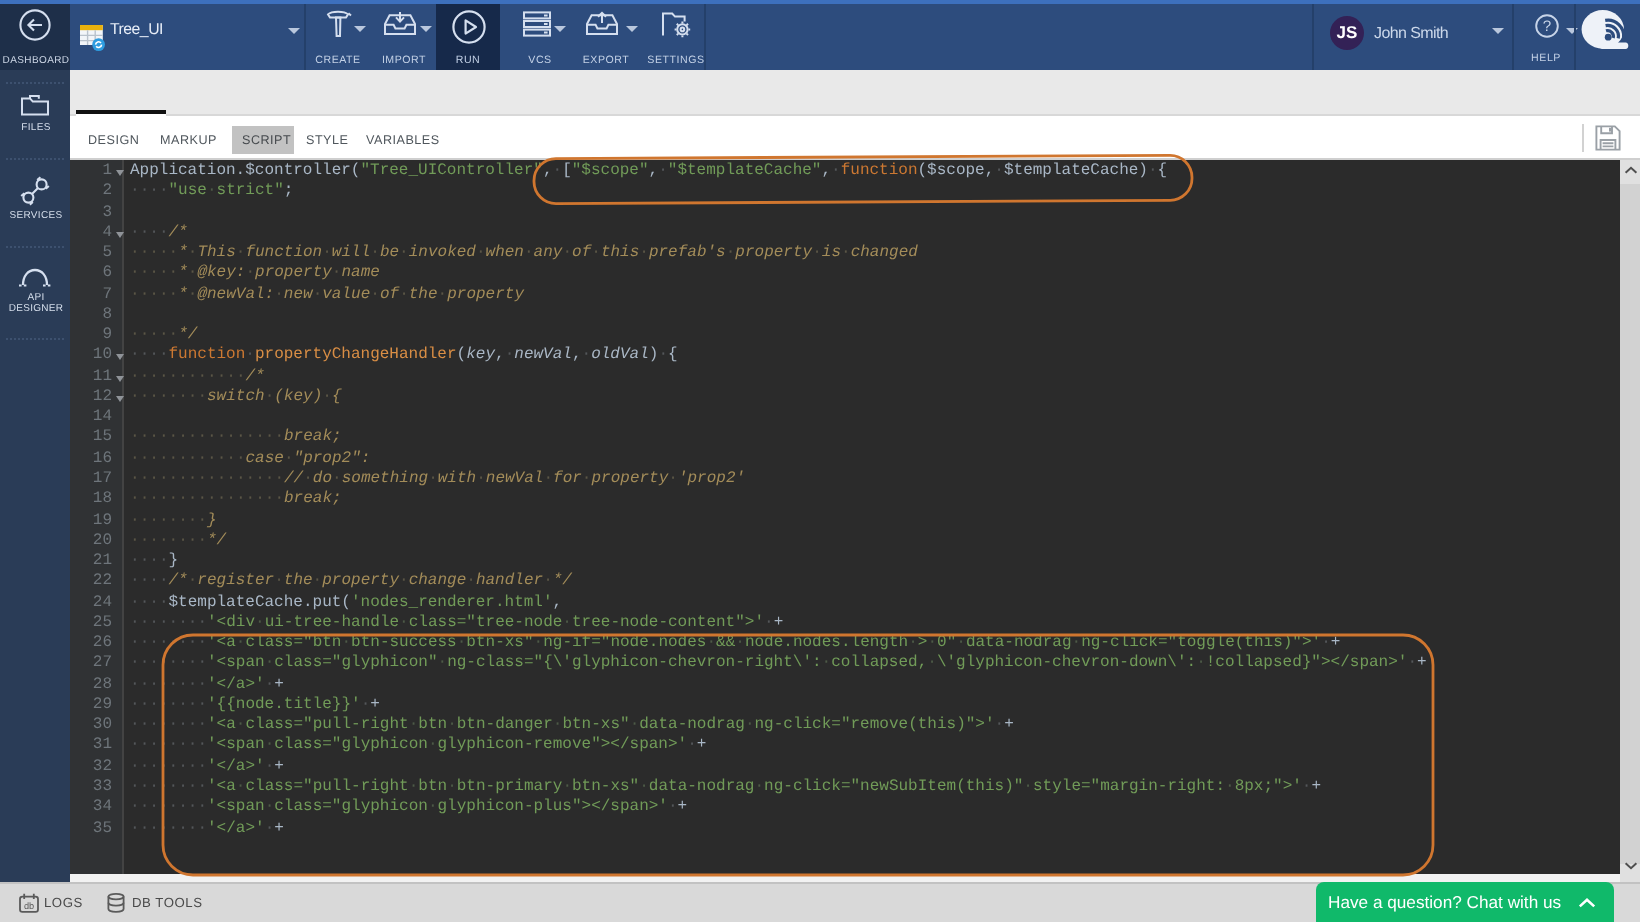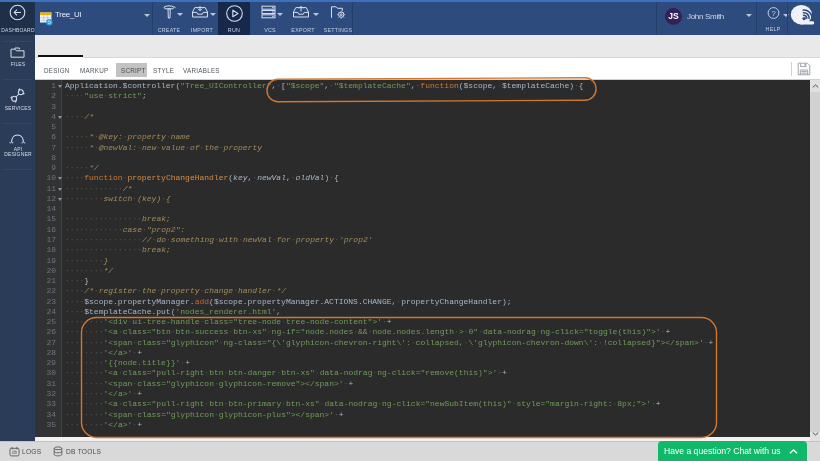--- a/index.html
+++ b/index.html
@@ -230,38 +230,37 @@
         <rect x="7.5" y="1.9" width="1.2" height="1.9" fill="#9aa0a6"></rect>
       </svg></span>
 
 <div id="editor">
   <div id="gutter"></div>
   <div id="codepane">
 <div class="ln"><span class="num">1</span><b class="fm"></b><span class="ct"><span class="d">Application.$controller(</span><span class="s">"Tree_UIController"</span><span class="d">,<i>·</i>[</span><span class="s">"$scope"</span><span class="d">,<i>·</i></span><span class="s">"$templateCache"</span><span class="d">,<i>·</i></span><span class="k">function</span><span class="d">($scope,<i>·</i>$templateCache)<i>·</i>{</span></span></div>
 <div class="ln"><span class="num">2</span><span class="ct"><span class="d"><i>·</i><i>·</i><i>·</i><i>·</i></span><span class="s">"use<i>·</i>strict"</span><span class="d">;</span></span></div>
 <div class="ln"><span class="num">3</span><span class="ct"></span></div>
 <div class="ln"><span class="num">4</span><b class="fm"></b><span class="ct"><span class="d"><i>·</i><i>·</i><i>·</i><i>·</i></span><span class="c">/*</span></span></div>
-<div class="ln"><span class="num">5</span></div>
+<div class="ln"><span class="num">5</span><span class="ct"><span class="c"><i>·</i><i>·</i><i>·</i><i>·</i><i>·</i>*<i>·</i>This<i>·</i>function<i>·</i>will<i>·</i>be<i>·</i>invoked<i>·</i>when<i>·</i>any<i>·</i>of<i>·</i>this<i>·</i>prefab's<i>·</i>property<i>·</i>is<i>·</i>changed</span></span></div>
 <div class="ln"><span class="num">6</span><span class="ct"><span class="c"><i>·</i><i>·</i><i>·</i><i>·</i><i>·</i>*<i>·</i>@key:<i>·</i>property<i>·</i>name</span></span></div>
 <div class="ln"><span class="num">7</span><span class="ct"><span class="c"><i>·</i><i>·</i><i>·</i><i>·</i><i>·</i>*<i>·</i>@newVal:<i>·</i>new<i>·</i>value<i>·</i>of<i>·</i>the<i>·</i>property</span></span></div>
 <div class="ln"><span class="num">8</span></div>
 <div class="ln"><span class="num">9</span><span class="ct"><span class="c"><i>·</i><i>·</i><i>·</i><i>·</i><i>·</i>*/</span></span></div>
 <div class="ln"><span class="num">10</span><b class="fm"></b><span class="ct"><span class="d"><i>·</i><i>·</i><i>·</i><i>·</i></span><span class="k">function</span><span class="d"><i>·</i></span><span class="f">propertyChangeHandler</span><span class="d">(</span><span class="i">key</span><span class="d">,<i>·</i></span><span class="i">newVal</span><span class="d">,<i>·</i></span><span class="i">oldVal</span><span class="d">)<i>·</i>{</span></span></div>
 <div class="ln"><span class="num">11</span><b class="fm"></b><span class="ct"><span class="c"><i>·</i><i>·</i><i>·</i><i>·</i><i>·</i><i>·</i><i>·</i><i>·</i><i>·</i><i>·</i><i>·</i><i>·</i>/*</span></span></div>
 <div class="ln"><span class="num">12</span><b class="fm"></b><span class="ct"><span class="c"><i>·</i><i>·</i><i>·</i><i>·</i><i>·</i><i>·</i><i>·</i><i>·</i>switch<i>·</i>(key)<i>·</i>{</span></span></div>
 <div class="ln"><span class="num">14</span></div>
 <div class="ln"><span class="num">15</span><span class="ct"><span class="c"><i>·</i><i>·</i><i>·</i><i>·</i><i>·</i><i>·</i><i>·</i><i>·</i><i>·</i><i>·</i><i>·</i><i>·</i><i>·</i><i>·</i><i>·</i><i>·</i>break;</span></span></div>
 <div class="ln"><span class="num">16</span><span class="ct"><span class="c"><i>·</i><i>·</i><i>·</i><i>·</i><i>·</i><i>·</i><i>·</i><i>·</i><i>·</i><i>·</i><i>·</i><i>·</i>case<i>·</i>"prop2":</span></span></div>
 <div class="ln"><span class="num">17</span><span class="ct"><span class="c"><i>·</i><i>·</i><i>·</i><i>·</i><i>·</i><i>·</i><i>·</i><i>·</i><i>·</i><i>·</i><i>·</i><i>·</i><i>·</i><i>·</i><i>·</i><i>·</i>//<i>·</i>do<i>·</i>something<i>·</i>with<i>·</i>newVal<i>·</i>for<i>·</i>property<i>·</i>'prop2'</span></span></div>
 <div class="ln"><span class="num">18</span><span class="ct"><span class="c"><i>·</i><i>·</i><i>·</i><i>·</i><i>·</i><i>·</i><i>·</i><i>·</i><i>·</i><i>·</i><i>·</i><i>·</i><i>·</i><i>·</i><i>·</i><i>·</i>break;</span></span></div>
 <div class="ln"><span class="num">19</span><span class="ct"><span class="c"><i>·</i><i>·</i><i>·</i><i>·</i><i>·</i><i>·</i><i>·</i><i>·</i>}</span></span></div>
 <div class="ln"><span class="num">20</span><span class="ct"><span class="c"><i>·</i><i>·</i><i>·</i><i>·</i><i>·</i><i>·</i><i>·</i><i>·</i>*/</span></span></div>
 <div class="ln"><span class="num">21</span><span class="ct"><span class="d"><i>·</i><i>·</i><i>·</i><i>·</i>}</span></span></div>
 <div class="ln"><span class="num">22</span><span class="ct"><span class="d"><i>·</i><i>·</i><i>·</i><i>·</i></span><span class="c">/*<i>·</i>register<i>·</i>the<i>·</i>property<i>·</i>change<i>·</i>handler<i>·</i>*/</span></span></div>
-<div class="ln"><span class="num">23</span><span class="ct"><span class="d"><i>·</i><i>·</i><i>·</i><i>·</i>$scope.propertyManager.</span><span class="m">add</span><span class="d">($scope.propertyManager.ACTIONS.CHANGE,<i>·</i>propertyChangeHandler);</span></span></div>
 <div class="ln"><span class="num">24</span><span class="ct"><span class="d"><i>·</i><i>·</i><i>·</i><i>·</i>$templateCache.put(</span><span class="s">'nodes_renderer.html'</span><span class="d">,</span></span></div>
 <div class="ln"><span class="num">25</span><span class="ct"><span class="d"><i>·</i><i>·</i><i>·</i><i>·</i><i>·</i><i>·</i><i>·</i><i>·</i></span><span class="s">'&lt;div<i>·</i>ui-tree-handle<i>·</i>class="tree-node<i>·</i>tree-node-content"&gt;'</span><span class="d"><i>·</i>+</span></span></div>
 <div class="ln"><span class="num">26</span><span class="ct"><span class="d"><i>·</i><i>·</i><i>·</i><i>·</i><i>·</i><i>·</i><i>·</i><i>·</i></span><span class="s">'&lt;a<i>·</i>class="btn<i>·</i>btn-success<i>·</i>btn-xs"<i>·</i>ng-if="node.nodes<i>·</i>&amp;&amp;<i>·</i>node.nodes.length<i>·</i>&gt;<i>·</i>0"<i>·</i>data-nodrag<i>·</i>ng-click="toggle(this)"&gt;'</span><span class="d"><i>·</i>+</span></span></div>
 <div class="ln"><span class="num">27</span><span class="ct"><span class="d"><i>·</i><i>·</i><i>·</i><i>·</i><i>·</i><i>·</i><i>·</i><i>·</i></span><span class="s">'&lt;span<i>·</i>class="glyphicon"<i>·</i>ng-class="{\'glyphicon-chevron-right\':<i>·</i>collapsed,<i>·</i>\'glyphicon-chevron-down\':<i>·</i>!collapsed}"&gt;&lt;/span&gt;'</span><span class="d"><i>·</i>+</span></span></div>
 <div class="ln"><span class="num">28</span><span class="ct"><span class="d"><i>·</i><i>·</i><i>·</i><i>·</i><i>·</i><i>·</i><i>·</i><i>·</i></span><span class="s">'&lt;/a&gt;'</span><span class="d"><i>·</i>+</span></span></div>
 <div class="ln"><span class="num">29</span><span class="ct"><span class="d"><i>·</i><i>·</i><i>·</i><i>·</i><i>·</i><i>·</i><i>·</i><i>·</i></span><span class="s">'{{node.title}}'</span><span class="d"><i>·</i>+</span></span></div>
 <div class="ln"><span class="num">30</span><span class="ct"><span class="d"><i>·</i><i>·</i><i>·</i><i>·</i><i>·</i><i>·</i><i>·</i><i>·</i></span><span class="s">'&lt;a<i>·</i>class="pull-right<i>·</i>btn<i>·</i>btn-danger<i>·</i>btn-xs"<i>·</i>data-nodrag<i>·</i>ng-click="remove(this)"&gt;'</span><span class="d"><i>·</i>+</span></span></div>
 <div class="ln"><span class="num">31</span><span class="ct"><span class="d"><i>·</i><i>·</i><i>·</i><i>·</i><i>·</i><i>·</i><i>·</i><i>·</i></span><span class="s">'&lt;span<i>·</i>class="glyphicon<i>·</i>glyphicon-remove"&gt;&lt;/span&gt;'</span><span class="d"><i>·</i>+</span></span></div>
 <div class="ln"><span class="num">32</span><span class="ct"><span class="d"><i>·</i><i>·</i><i>·</i><i>·</i><i>·</i><i>·</i><i>·</i><i>·</i></span><span class="s">'&lt;/a&gt;'</span><span class="d"><i>·</i>+</span></span></div>
 <div class="ln"><span class="num">33</span><span class="ct"><span class="d"><i>·</i><i>·</i><i>·</i><i>·</i><i>·</i><i>·</i><i>·</i><i>·</i></span><span class="s">'&lt;a<i>·</i>class="pull-right<i>·</i>btn<i>·</i>btn-primary<i>·</i>btn-xs"<i>·</i>data-nodrag<i>·</i>ng-click="newSubItem(this)"<i>·</i>style="margin-right:<i>·</i>8px;"&gt;'</span><span class="d"><i>·</i>+</span></span></div>

